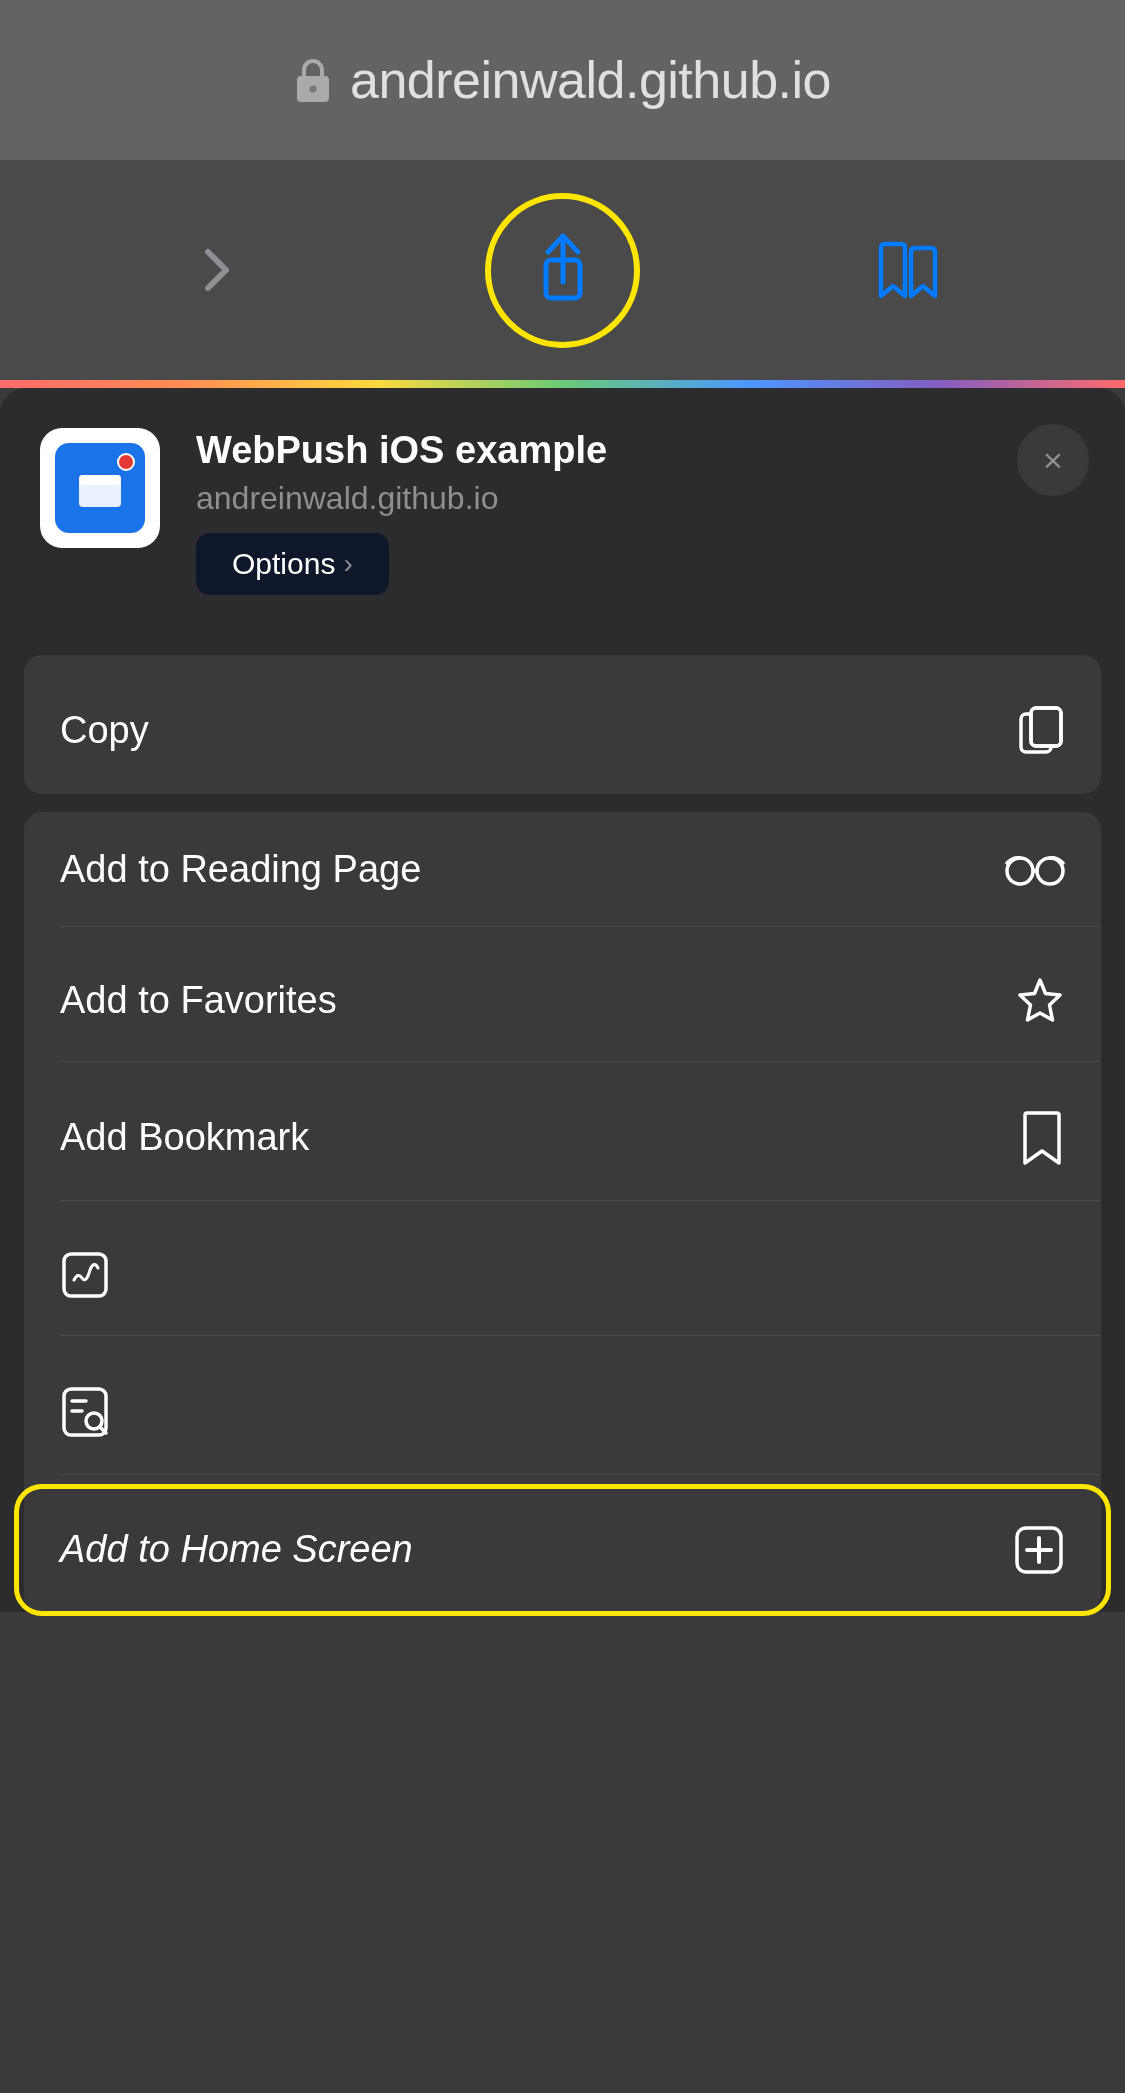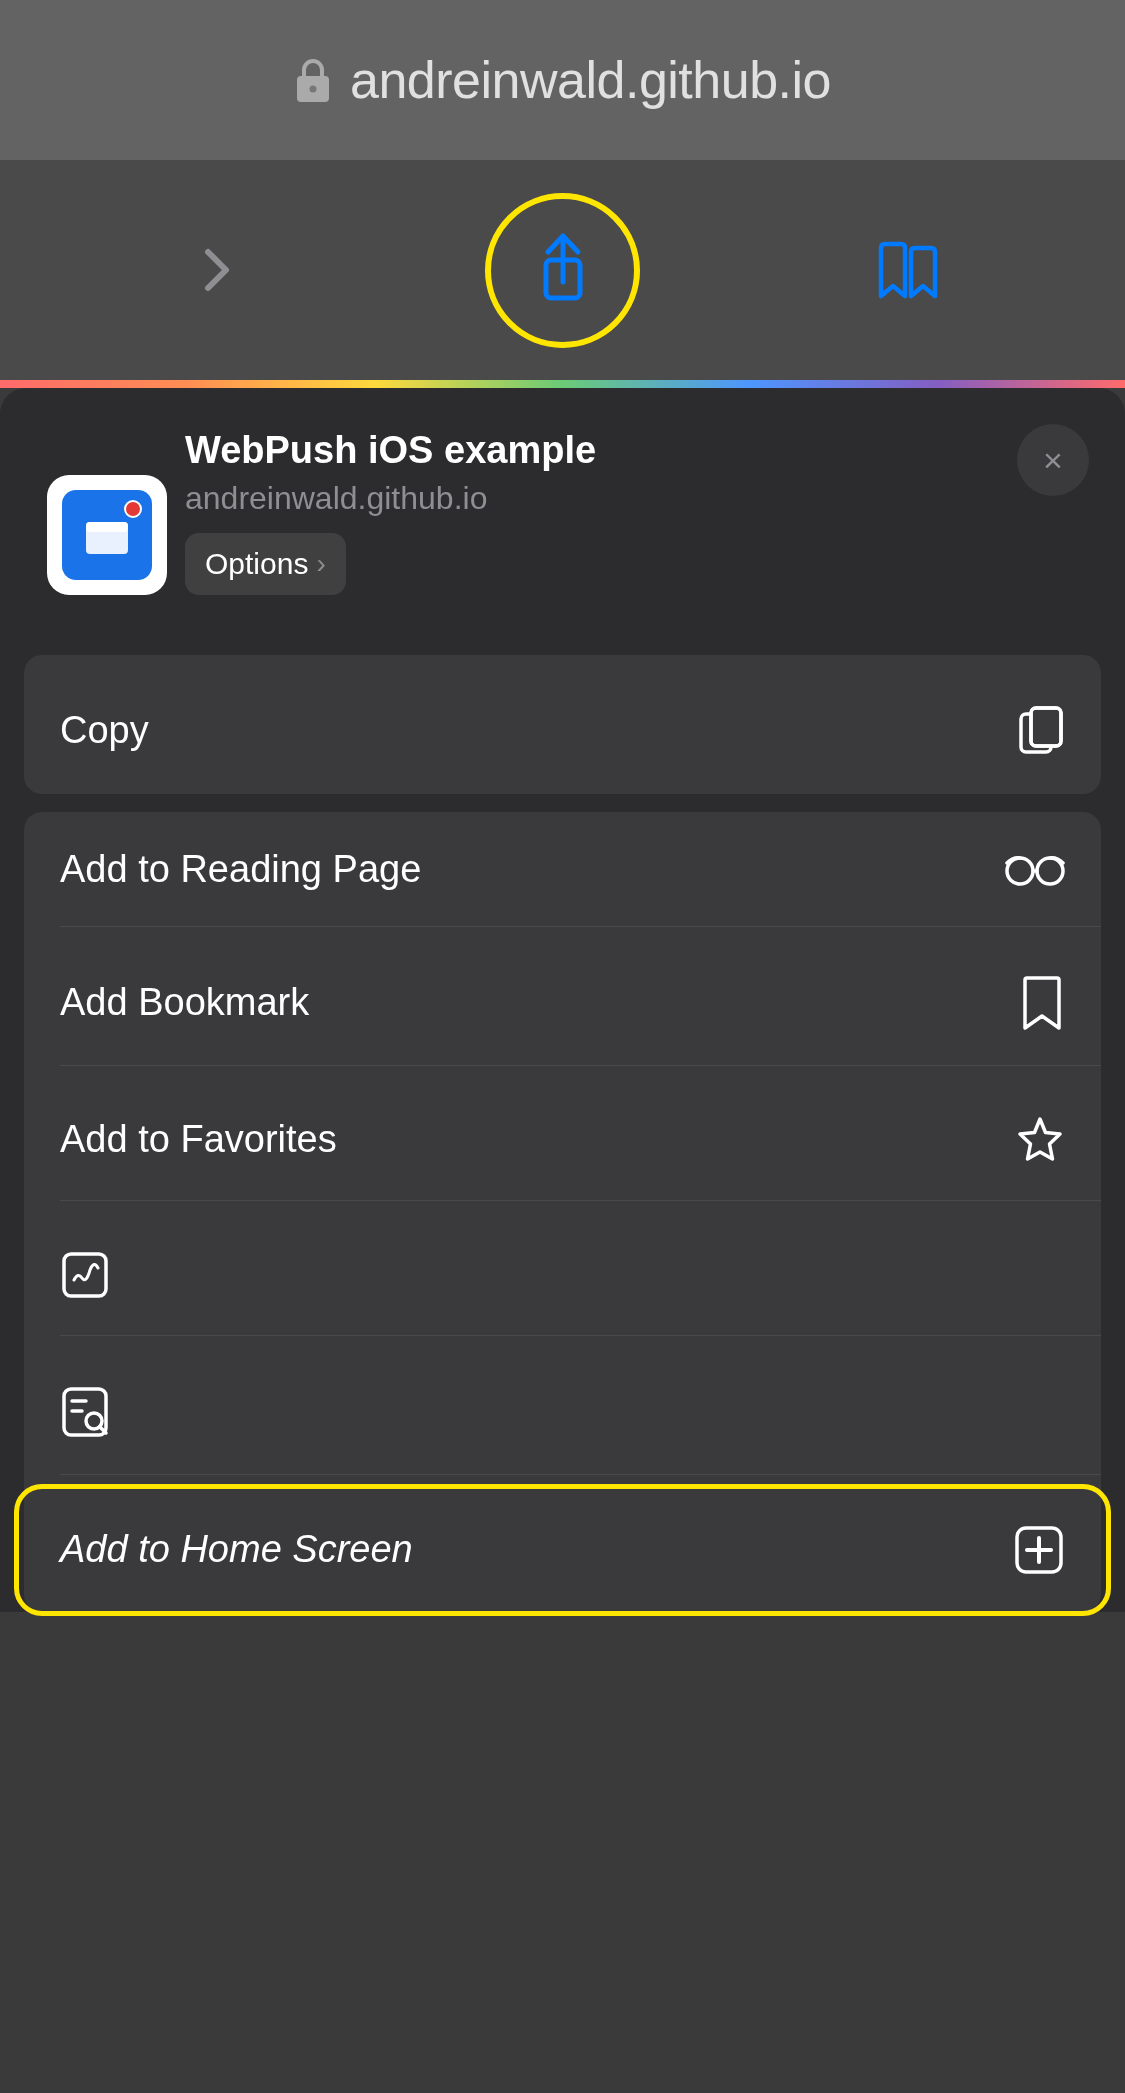--- a/index.html
+++ b/index.html
@@ -88,25 +88,24 @@
       width: 100%;
       background: #2c2c2e;
       border-radius: 26px 26px 0 0;
       padding: 0;
       margin-top: 0;
     }
 
     
     .app-header {
       display: flex;
-      align-items: flex-end;
+      align-items: flex-start;
       padding: 40px 40px 30px 40px;
-      gap: 18px;
-      position: relative;
-      margin-left: 7px;
+      gap: 36px;
+      position: relative;
     }
 
     .app-icon {
       width: 120px;
       height: 120px;
       background: white;
       border-radius: 22px;
       display: flex;
       align-items: center;
       justify-content: center;
@@ -146,24 +145,24 @@
       line-height: 1.2;
     }
 
     .app-url {
       color: #8e8e93;
       font-size: 32px;
       margin-top: 6px;
     }
 
     .options-btn {
-      background: #404040;
+      background: #0f172a;
       border: none;
       border-radius: 14px;
-      padding: 14px 20px;
+      padding: 14px 36px;
       display: flex;
       align-items: center;
       gap: 8px;
       cursor: pointer;
       margin-top: 16px;
       width: fit-content;
     }
 
     .options-text {
       color: white;
@@ -353,32 +352,32 @@
       <svg width="60" height="36" viewBox="0 0 60 36" fill="none" xmlns="http://www.w3.org/2000/svg">
         <circle cx="15" cy="20" r="13" stroke="white" stroke-width="3.5" fill="none"></circle>
         <circle cx="45" cy="20" r="13" stroke="white" stroke-width="3.5" fill="none"></circle>
         <path d="M28 20 L32 20" stroke="white" stroke-width="3.5" stroke-linecap="round"></path>
         <path d="M2 12 Q8 6 15 7" stroke="white" stroke-width="3.5" stroke-linecap="round" fill="none"></path>
         <path d="M58 12 Q52 6 45 7" stroke="white" stroke-width="3.5" stroke-linecap="round" fill="none"></path>
       </svg>
     </div>
 
     <div class="menu-row">
+      <span class="menu-label">Add to Favorites</span>
+
+      <svg width="50" height="50" viewBox="0 0 50 50" fill="none" xmlns="http://www.w3.org/2000/svg">
+        <path d="M25 4 L30.5 17.5 L45 19 L34.5 29 L37.5 44 L25 37 L12.5 44 L15.5 29 L5 19 L19.5 17.5 Z" stroke="white" stroke-width="3.5" fill="none" stroke-linejoin="round"></path>
+      </svg>
+    </div>
+
+    <div class="menu-row">
       <span class="menu-label">Add Bookmark</span>
 
       <svg width="46" height="54" viewBox="0 0 46 54" fill="none" xmlns="http://www.w3.org/2000/svg">
         <path d="M6 4 Q6 2 8 2 L38 2 Q40 2 40 4 L40 52 L23 40 L6 52 Z" stroke="white" stroke-width="3.5" fill="none" stroke-linejoin="round"></path>
-      </svg>
-    </div>
-
-    <div class="menu-row">
-      <span class="menu-label">Add to Favorites</span>
-
-      <svg width="50" height="50" viewBox="0 0 50 50" fill="none" xmlns="http://www.w3.org/2000/svg">
-        <path d="M25 4 L30.5 17.5 L45 19 L34.5 29 L37.5 44 L25 37 L12.5 44 L15.5 29 L5 19 L19.5 17.5 Z" stroke="white" stroke-width="3.5" fill="none" stroke-linejoin="round"></path>
       </svg>
     </div>
 
     <div class="menu-row">
 
       <svg width="50" height="50" viewBox="0 0 50 50" fill="none" xmlns="http://www.w3.org/2000/svg">
         <rect x="4" y="4" width="42" height="42" rx="7" stroke="white" stroke-width="3.5" fill="none"></rect>
         <path d="M14 30 Q18 22 22 28 Q26 34 30 20 Q34 10 38 18" stroke="white" stroke-width="3" stroke-linecap="round" stroke-linejoin="round" fill="none"></path>
       </svg>
     </div>

